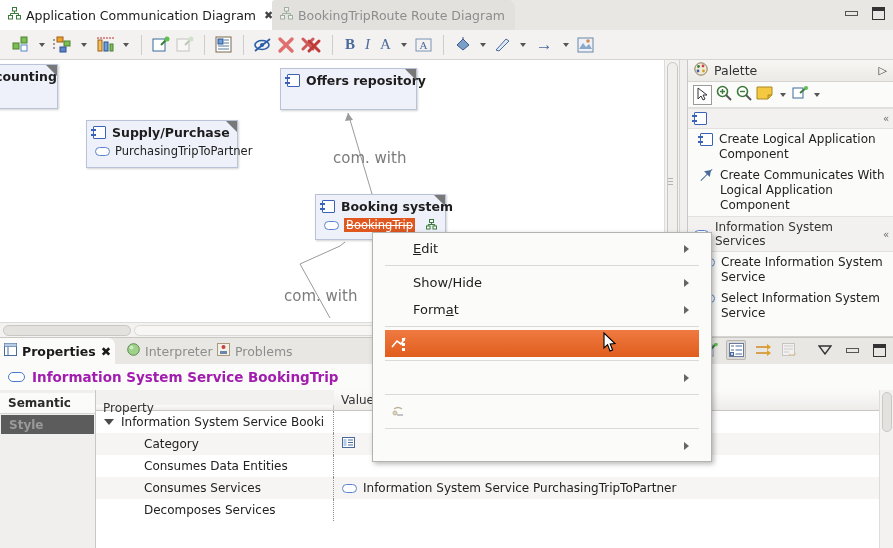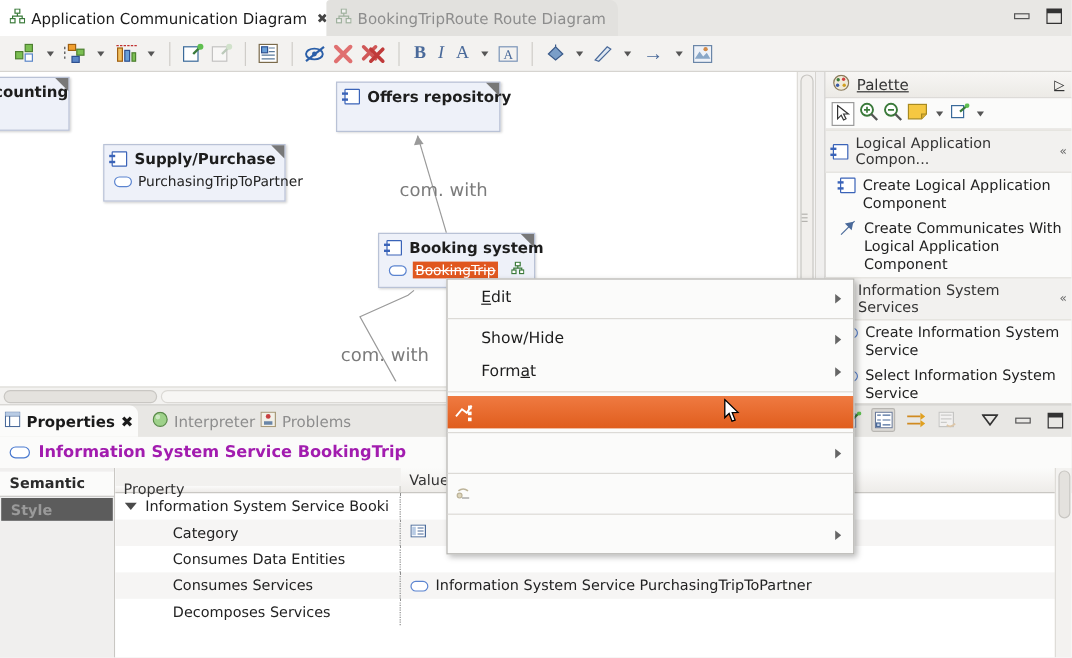--- a/index.html
+++ b/index.html
@@ -118,21 +118,21 @@
     box-shadow: 0 3px 0 #b5b3af, 0 6px 0 #b5b3af; }
 
   
   .palette {
     position: absolute; left: 687px; top: 60px; width: 206px; height: 277px;
     background: #fbfbfa; border-left: 1px solid #c9c7c3; border-bottom: 1px solid #d6d4d0;
   }
   .pal-title {
     height: 22px; display: flex; align-items: center; gap: 6px; padding: 0 6px;
     background: linear-gradient(#f7f6f4, #eceae6);
-    border-bottom: 1px solid #d6d4d0; font-size: 12.5px; color: #333; text-decoration: underline;
+    border-bottom: 1px solid #d6d4d0; font-size: 12.5px; color: #333;
   }
   .pal-title .spacer { flex: 1; }
   .pal-tools {
     height: 26px; display: flex; align-items: center; gap: 4px; padding: 0 5px;
     border-bottom: 1px solid #e0dedb; background: #fbfbfa;
   }
   .pal-group {
     display: flex; align-items: center; gap: 6px; padding: 3px 6px;
     background: #f2f1ef; border-top: 1px solid #e3e1dd; border-bottom: 1px solid #e3e1dd;
     font-size: 12px; color: #333;
@@ -195,21 +195,21 @@
   .vscroll-props { position: absolute; right: 0; top: 0; width: 14px; bottom: 0;
     background: #f3f2f0; border-left: 1px solid #dedcd8; }
   .vscroll-props .thumb { position: absolute; left: 2px; top: 2px; width: 10px; height: 40px;
     background: #e4e2de; border: 1px solid #c9c7c3; border-radius: 5px; }
 
   
   .ctxmenu {
     position: absolute; left: 372px; top: 232px; width: 340px;
     background: #fbfbfa; border: 1px solid #b5b3af;
     box-shadow: 2px 2px 5px rgba(0,0,0,0.28);
-    z-index: 40; padding: 2px 0;
+    z-index: 40; padding: 2px 12px;
   }
   .ctxitem {
     position: relative; height: 27px; display: flex; align-items: center;
     padding: 0 10px 0 28px; font-size: 13px; color: #1d1d1d; white-space: nowrap;
   }
   .ctxitem .acc { position: absolute; right: 24px; font-size: 13px; color: #8a8a8a; }
   .ctxitem .sub { position: absolute; right: 10px; width: 0; height: 0;
     border-top: 4px solid transparent; border-bottom: 4px solid transparent; border-left: 5px solid #666; }
   .ctxitem.highlight { background: linear-gradient(#ef7a41, #e05d1d); color: #fff; }
   .ctxitem.disabled { color: #9a9a9a; }
@@ -480,21 +480,20 @@
             <rect x="1" y="2" width="10" height="10" fill="#fff" stroke="#3a6a9a"></rect>
             <path d="M8 7 L14 2" stroke="#3a7a3a" stroke-width="1.8"></path>
             <circle cx="14" cy="2" r="2" fill="#5fbf4f"></circle>
           </svg>
       </span>
       <span class="caret" style="margin:0 2px;"></span>
     </div>
 
     <div class="pal-group">
       <span class="lac-ico"></span>
-      <span>Logical Application Compon...</span>
       <span class="spacer"></span>
       <span class="collapse-ico">«</span>
     </div>
     <div class="pal-entry">
       <span class="lac-ico" style="margin-top:1px"></span>
       <span class="etxt">Create Logical Application Component</span>
     </div>
     <div class="pal-entry">
       <span class="arrow-ico"></span>
       <span class="etxt">Create Communicates With Logical Application Component</span>

